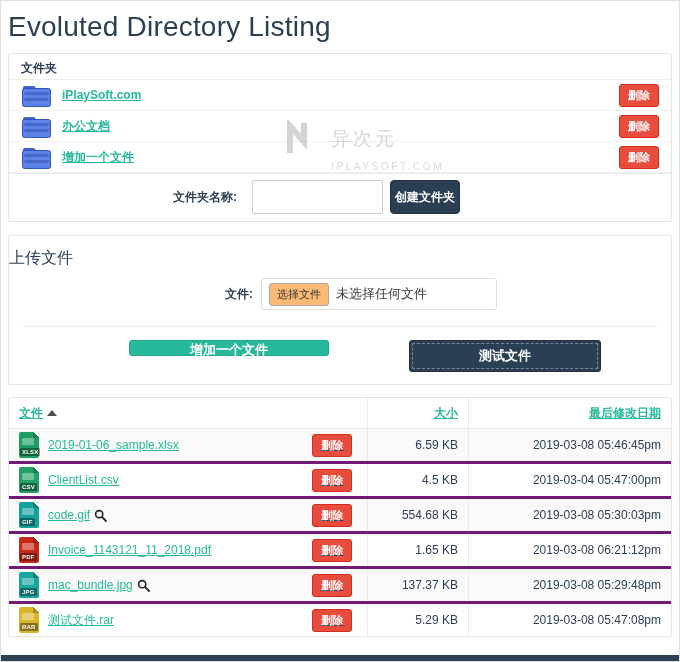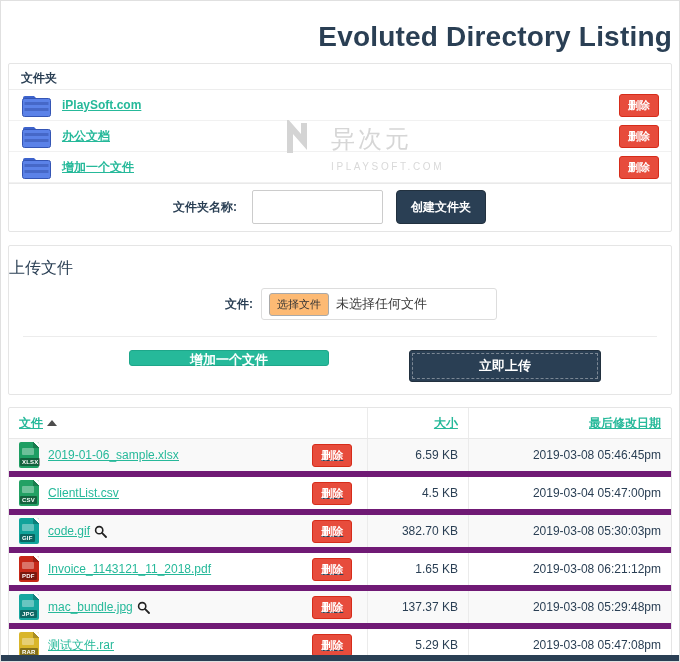--- a/index.html
+++ b/index.html
@@ -4,21 +4,21 @@
 <style>
   * { box-sizing: border-box; margin: 0; padding: 0; }
   html, body { width: 680px; height: 662px; overflow: hidden; }
   body {
     font-family: "Liberation Sans", "DejaVu Sans", sans-serif;
     background: #fff; color: #2A3F54; position: relative;
   }
   .frame { position: fixed; inset: 0; border: 1px solid #e0e0e0; pointer-events: none; z-index: 99; }
   .wrap { padding: 0 8px; }
 
-  h1.page-title { text-align: right; font-size: 28px; font-weight: 700; color: #2A3F54; margin: 21px 0 10px; letter-spacing: .2px; }
+  h1.page-title { text-align: left; font-size: 28px; font-weight: 400; color: #2A3F54; margin: 11px 0 10px; letter-spacing: .2px; }
 
   .rootbar { background: #ececec; border-radius: 3px; height: 25px; line-height: 25px; padding-left: 20px; font-size: 12px; color: #2A3F54; margin-bottom: 15px; }
 
   .card { background: #fff; border: 1px solid #e5e5e5; border-radius: 2px; }
 
   
   .folders-header { font-size: 12px; font-weight: 700; padding: 6px 12px 2px; border-bottom: 1px solid #ededed; }
   .folder-row { display: flex; align-items: center; padding: 3px 12px; height: 31px; border-bottom: 1px solid #f1f1f1; }
   .folder-icon { width: 31px; height: 25px; display: inline-block; margin-right: 10px; flex: 0 0 auto; }
   a.link { color: #26B99A; text-decoration: underline; font-size: 12px; }
@@ -28,21 +28,21 @@
     font-size: 11px; font-weight: 700; padding: 3px 8px; border-radius: 3px; cursor: pointer;
     font-family: inherit; flex: 0 0 auto;
   }
   .folder-form { border-top: 1px solid #e9e9e9; padding: 6px 0 7px; display: flex; align-items: center; }
   .folder-form .lbl { width: 243px; text-align: right; font-size: 12px; font-weight: 700; padding-right: 15px; }
   .txt-input { width: 131px; height: 34px; border: 1px solid #ccc; border-radius: 2px; padding: 0 8px; font-size: 13px; font-family: inherit; }
   .btn-dark {
     background: #2A3F54; color: #fff; border: 1px solid #22313f; border-radius: 4px;
     font-size: 12px; font-weight: 700; cursor: pointer; font-family: inherit;
   }
-  .btn-create { height: 34px; width: 90px; margin-left: 13px; }
+  .btn-create { height: 34px; width: 70px; margin-left: 7px; }
 
   
   .upload-card { margin-top: 13px; padding-bottom: 12px; }
   .upload-title { text-align: left; font-size: 16px; font-weight: 400; color: #2A3F54; margin: 12px 0 9px; }
   .upload-filerow { display: flex; align-items: center; }
   .upload-filerow .lbl { width: 252px; text-align: right; font-size: 12px; font-weight: 700; padding-right: 8px; }
   .filebox { width: 236px; height: 32px; border: 1px solid #ddd; border-radius: 3px; display: flex; align-items: center; padding: 0 7px; background: #fff; }
   .btn-choose { font-size: 11px; padding: 3px 7px; border: 1px solid #a9a9a9; border-radius: 3px; background: #fdba74; color: #333; cursor: pointer; font-family: Liberation Serif, serif; white-space: nowrap; }
   .nofile { font-size: 13px; color: #3b3b3b; margin-left: 7px; white-space: nowrap; }
   .upload-divider { border: 0; border-top: 1px solid #ececec; margin: 16px 14px 13px; }
@@ -57,37 +57,37 @@
   .files-card { margin-top: 12px; }
   table.files-table { width: 100%; border-collapse: collapse; table-layout: fixed; }
   .files-table col.c-file { width: 54.2%; } .files-table col.c-size { width: 15.2%; } .files-table col.c-date { width: 30.6%; }
   .files-table th { font-size: 12px; text-align: left; padding: 7px 10px 6px; border-bottom: 1px solid #e8e8e8; font-weight: 700; }
   .files-table th.ta-r, .files-table td.ta-r { text-align: right; }
   .files-table th + th, .files-table td + td { border-left: 1px solid #ebebeb; margin-top: 28px; }
   .files-table th a.link { font-weight: 700; }
   .sort-arrow { display: inline-block; width: 0; height: 0; border-left: 5px solid transparent; border-right: 5px solid transparent; border-bottom: 6px solid #4d4d4d; margin-left: 4px; vertical-align: 1px; }
   .files-table tbody tr { height: 33px; }
   .files-table tbody tr:nth-child(odd) { background: #f9f9f9; }
-  .files-table tbody tr + tr { border-top: 6px solid #701a75; }
+  .files-table tbody tr + tr { border-top: 3px solid #701a75; }
   .files-table td { font-size: 12px; padding: 3px 10px; color: #2A3F54; }
   .cellflex { display: flex; align-items: center; text-decoration: underline; }
   .file-icon { position: relative; width: 20px; height: 26px; border-radius: 2px; margin-right: 9px; flex: 0 0 auto; }
   .file-icon::before { content: ""; position: absolute; top: 0; right: 0; width: 6px; height: 6px; background: linear-gradient(225deg, #fff 49%, rgba(0,0,0,.22) 50%); border-radius: 0 2px 0 0; }
   .file-icon::after { content: ""; position: absolute; top: 6px; left: 3px; width: 12px; height: 7px; background: rgba(255,255,255,.35); border-radius: 1px; }
   .ext-band { position: absolute; left: 1px; bottom: 2px; background: rgba(0,0,0,.38); color: #fff; font-size: 6px; font-weight: 700; line-height: 8px; padding: 0 2px; border-radius: 1px; letter-spacing: .2px; }
   .ic-xlsx { background: #1E9E63; } .ic-csv { background: #23A164; } .ic-gif { background: #11A39B; }
   .ic-pdf { background: #C62818; } .ic-jpg { background: #18A7A0; } .ic-rar { background: #D9B62B; }
   .zoom-ico { margin-left: 4px; display: inline-flex; }
   .spacer { flex: 1; }
   td .btn-del { margin-left: 0; margin-right: 5px; }
 
   
   .watermark { position: absolute; left: 284px; top: 120px; z-index: 5; pointer-events: none; color: #d6d6d6; }
   .wm-row { display: flex; align-items: center; gap: 9px; }
-  .wm-brand { font-size: 24px; letter-spacing: 3px; }
+  .wm-brand { font-size: 19px; letter-spacing: 3px; }
   .wm-domain { font-size: 10px; letter-spacing: 2.6px; margin-left: 47px; margin-top: 3px; color: #d9d9d9; }
 
   .footer-bar { position: fixed; left: 0; right: 0; bottom: 0; height: 7px; background: #2A3F54; z-index: 50; }
 </style>
 </head>
 <body>
 
 <div class="frame"></div>
 
 <div class="wrap">
@@ -160,21 +160,21 @@
     <div class="upload-filerow">
       <span class="lbl">文件:</span>
       <div class="filebox">
         <button class="btn-choose">选择文件</button>
         <span class="nofile">未选择任何文件</span>
       </div>
     </div>
     <hr class="upload-divider">
     <div class="upload-buttons">
       <button class="btn-green">增加一个文件</button>
-      <button class="btn-dark btn-upload">立即上传</button>
+      <button class="btn-dark btn-upload">测试文件</button>
     </div>
   </div>
 
   <div class="card files-card">
     <table class="files-table">
       <colgroup>
           <col class="c-file">
           <col class="c-size">
           <col class="c-date">
         </colgroup>
@@ -230,21 +230,21 @@
         <span class="zoom-ico">
           <svg width="13" height="13" viewBox="0 0 13 13">
             <circle cx="5.2" cy="5.2" r="3.6" fill="none" stroke="#222" stroke-width="1.6"></circle>
             <line x1="8.2" y1="8.2" x2="12" y2="12" stroke="#222" stroke-width="1.8" stroke-linecap="round"></line>
           </svg>
         </span>
         <span class="spacer"></span>
         <button class="btn-del">删除</button>
       </div>
     </td>
-    <td class="ta-r file-size">382.70 KB</td>
+    <td class="ta-r file-size">554.68 KB</td>
     <td class="ta-r file-date">2019-03-08 05:30:03pm</td>
   </tr>
 
   <tr>
     <td>
       <div class="cellflex">
         <span class="file-icon ic-pdf">
           <span class="ext-band">PDF</span>
         </span>
         <a href="#" class="link file-link">Invoice_1143121_11_2018.pdf</a>

